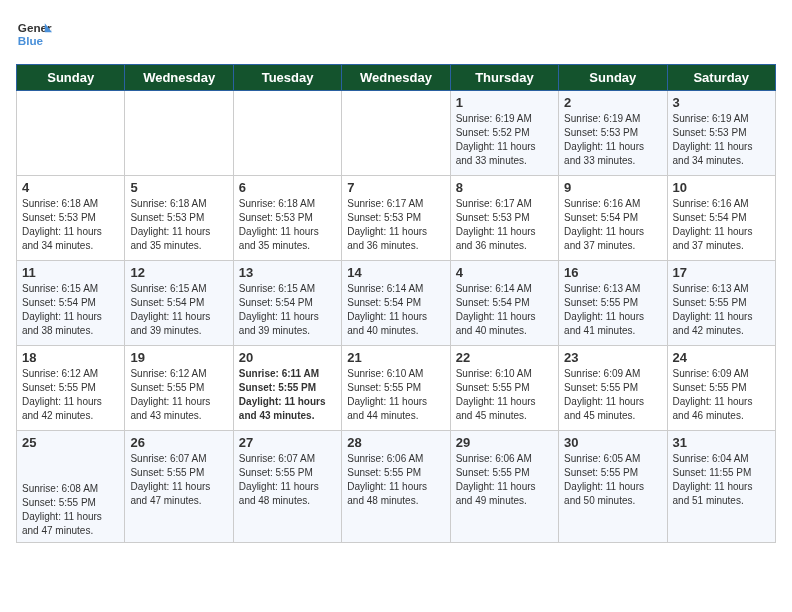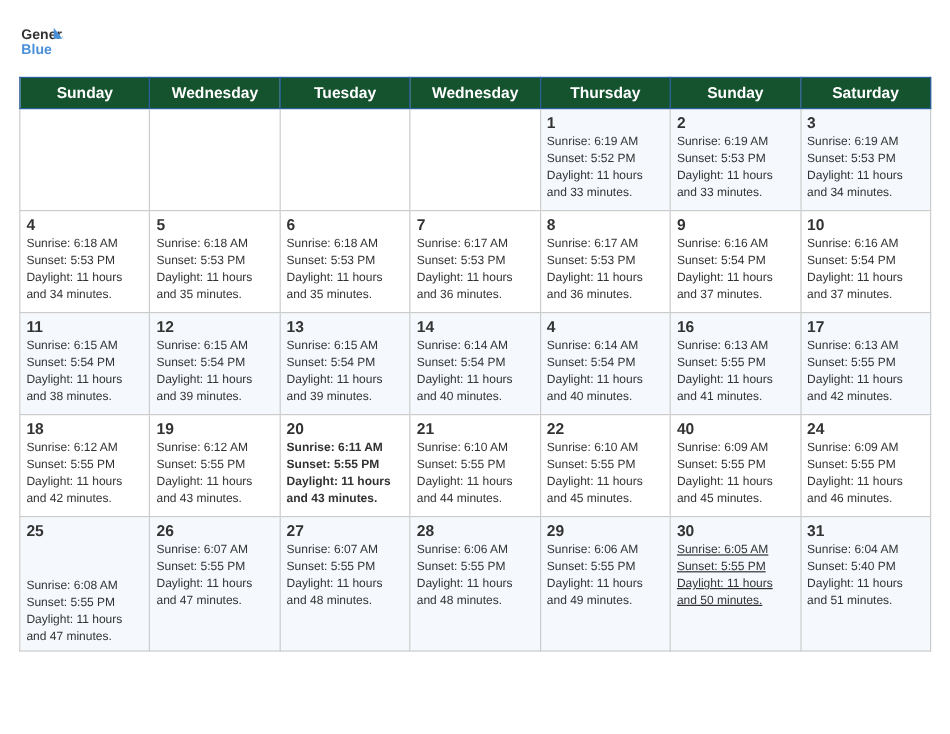--- a/index.html
+++ b/index.html
@@ -272,21 +272,21 @@
 and 44 minutes.</div>
         </td>
         <td>
           <span class="day-number">22</span>
           <div class="day-info" style="white-space: pre-line;">Sunrise: 6:10 AM
 Sunset: 5:55 PM
 Daylight: 11 hours
 and 45 minutes.</div>
         </td>
         <td>
-          <span class="day-number">40</span>
+          <span class="day-number">23</span>
           <div class="day-info" style="white-space: pre-line;">Sunrise: 6:09 AM
 Sunset: 5:55 PM
 Daylight: 11 hours
 and 45 minutes.</div>
         </td>
         <td>
           <span class="day-number">24</span>
           <div class="day-info" style="white-space: pre-line;">Sunrise: 6:09 AM
 Sunset: 5:55 PM
 Daylight: 11 hours
@@ -324,27 +324,27 @@
         </td>
         <td>
           <span class="day-number">29</span>
           <div class="day-info" style="white-space: pre-line;">Sunrise: 6:06 AM
 Sunset: 5:55 PM
 Daylight: 11 hours
 and 49 minutes.</div>
         </td>
         <td>
           <span class="day-number">30</span>
-          <div class="day-info" style="white-space: pre-line; text-decoration: underline;">Sunrise: 6:05 AM
+          <div class="day-info" style="white-space: pre-line;">Sunrise: 6:05 AM
 Sunset: 5:55 PM
 Daylight: 11 hours
 and 50 minutes.</div>
         </td>
         <td>
           <span class="day-number">31</span>
           <div class="day-info" style="white-space: pre-line;">Sunrise: 6:04 AM
-Sunset: 5:40 PM
+Sunset: 11:55 PM
 Daylight: 11 hours
 and 51 minutes.</div>
         </td>
       </tr>
     </tbody>
 </table>
 
 </body></html>

